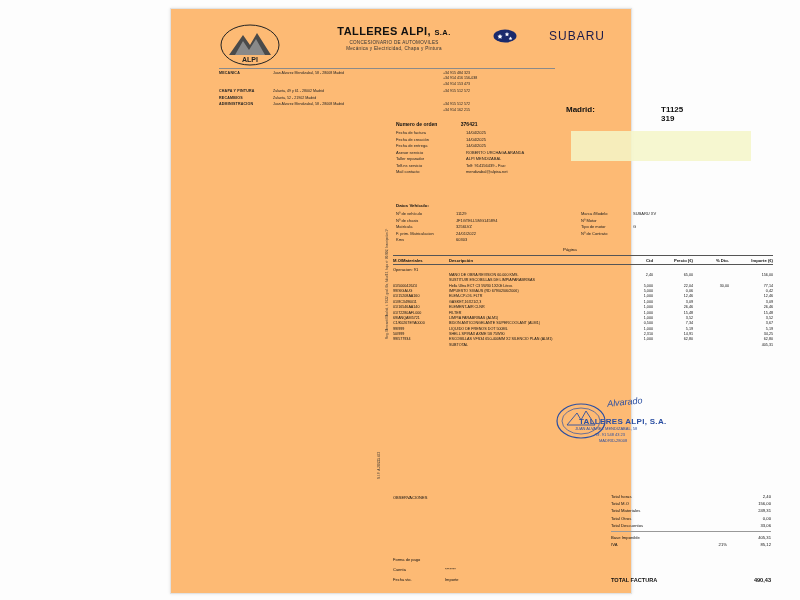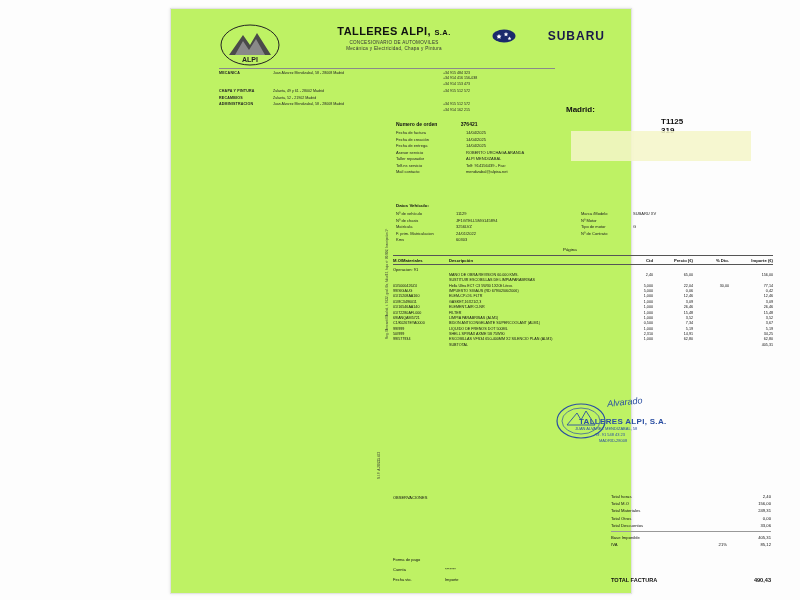--- a/index.html
+++ b/index.html
@@ -12,60 +12,60 @@
   }
   .page{
     position:relative;
     width:800px;height:600px;
     background:#fdfdfd;
   }
   .sheet{
     position:absolute;
     left:170px; top:8px;
     width:460px; height:584px;
-    background:#bef264;
+    background:#fdba74;
     border:1px solid #e2e2e2;
     box-shadow:0 0 3px rgba(0,0,0,.10);
   }
   
   .logo{
     position:absolute; left:48px; top:14px; width:62px; height:44px;
   }
   .logo svg{display:block;}
   .brand{
     position:absolute; left:118px; top:16px; width:210px; text-align:center;
   }
   .brand .t1{font-size:11px;font-weight:bold;letter-spacing:.4px;color:#111;}
   .brand .t1 .sa{font-size:7.5px;}
   .brand .t2{font-size:4.6px;letter-spacing:.3px;color:#333;margin-top:3px;}
   .brand .t3{font-size:4.6px;letter-spacing:.3px;color:#333;margin-top:1px;}
   .subaru{
     position:absolute; right:26px; top:20px;
     display:flex; align-items:center; gap:4px;
   }
-  .subaru .word{font-size:12px;font-weight:bold;letter-spacing:1px;color:#1a1a4a;margin-left:28px;}
+  .subaru .word{font-size:12px;font-weight:normal;letter-spacing:1px;color:#1a1a4a;margin-left:28px;}
   
   .contact{
     position:absolute; left:48px; top:62px; width:330px;
     font-size:3.6px; line-height:1.5;
   }
   .contact table{border-collapse:collapse;width:100%;}
   .contact td{vertical-align:top;padding:0 0 1.5px 0;font-size:3.6px;}
   .contact td.lbl{width:54px;font-weight:bold;color:#222;letter-spacing:.2px;}
   .contact td.adr{width:170px;color:#222;}
   .contact td.tel{color:#222;}
   .rulehdr{
     position:absolute;left:48px;top:59px;width:336px;height:1px;background:#8a8a8a;
   }
   
   .factura-lbl{
     position:absolute; left:395px; top:96px; font-size:8px; font-weight:bold; color:#111;
   }
   .factura-val{
-    position:absolute; left:490px; top:96px; font-size:8px; font-weight:bold; color:#111;margin-top:12px;
+    position:absolute; left:490px; top:96px; font-size:8px; font-weight:bold; color:#111;
   }
   
   .highlight{
     position:absolute; left:400px; top:122px; width:180px; height:30px;
     background:#f5f6c8; opacity:.85;
   }
   
   .order-head{
     position:absolute; left:225px; top:112px;
     font-size:5px; font-weight:bold; color:#111;

